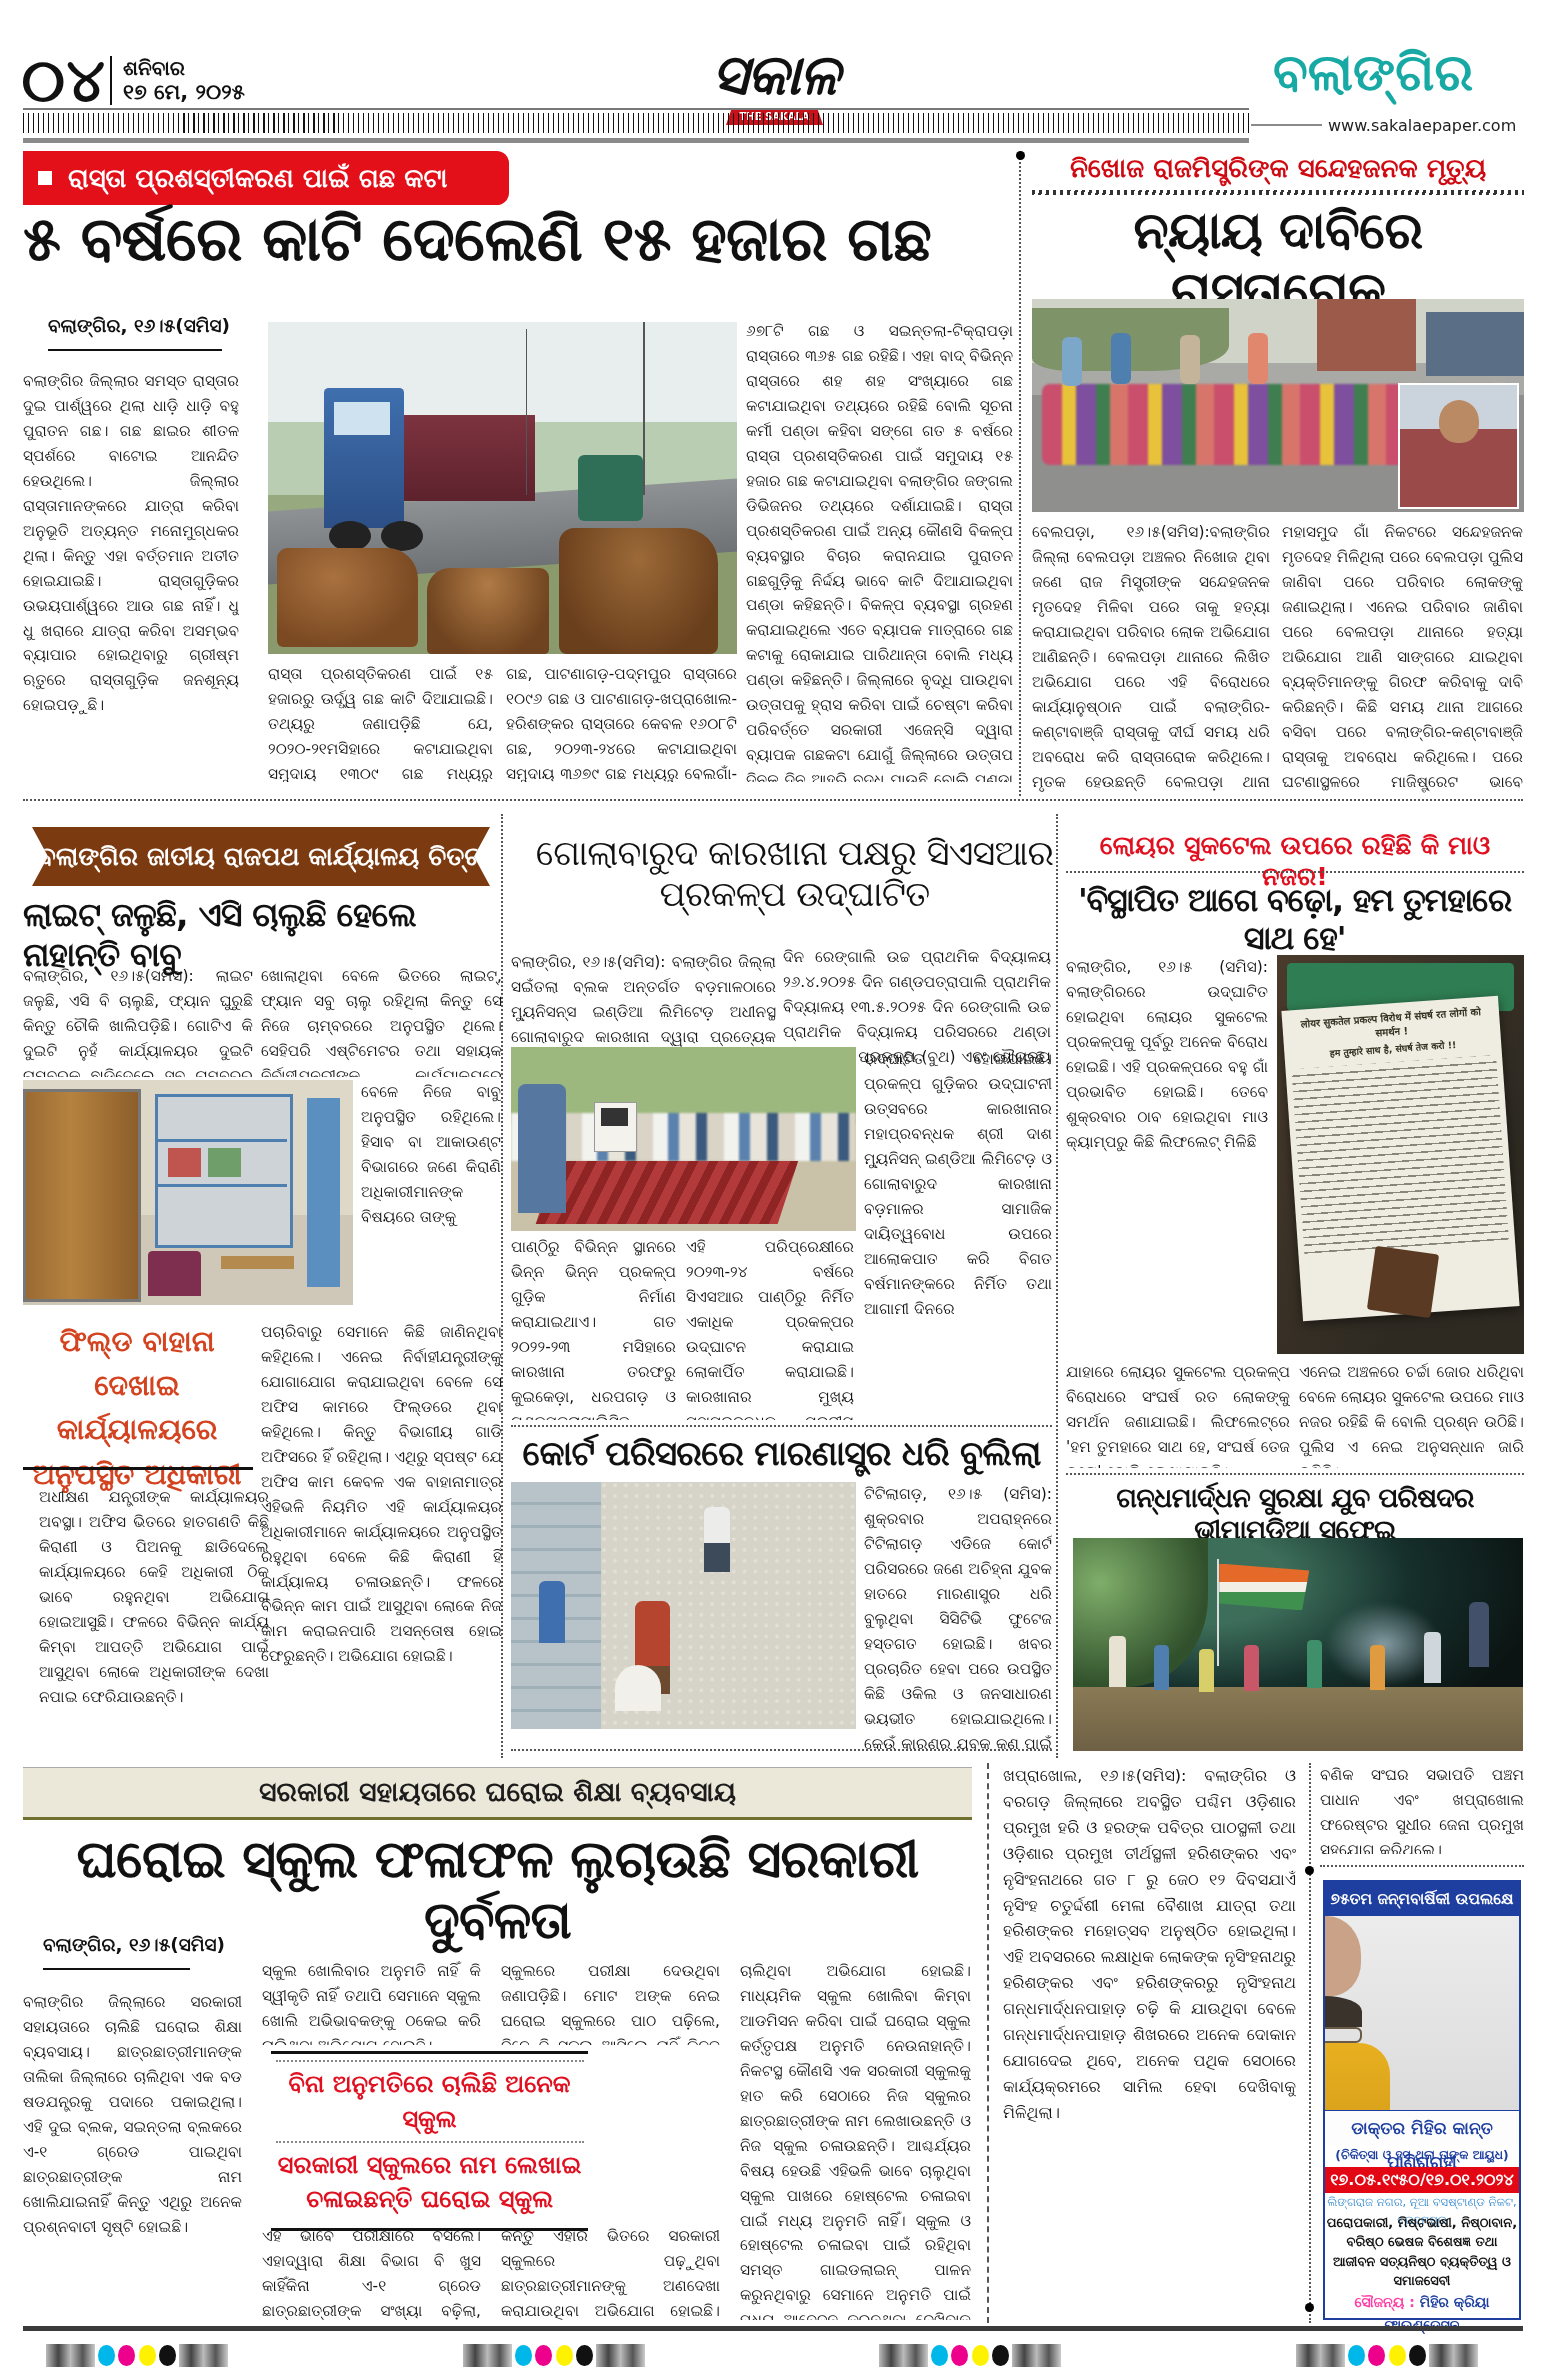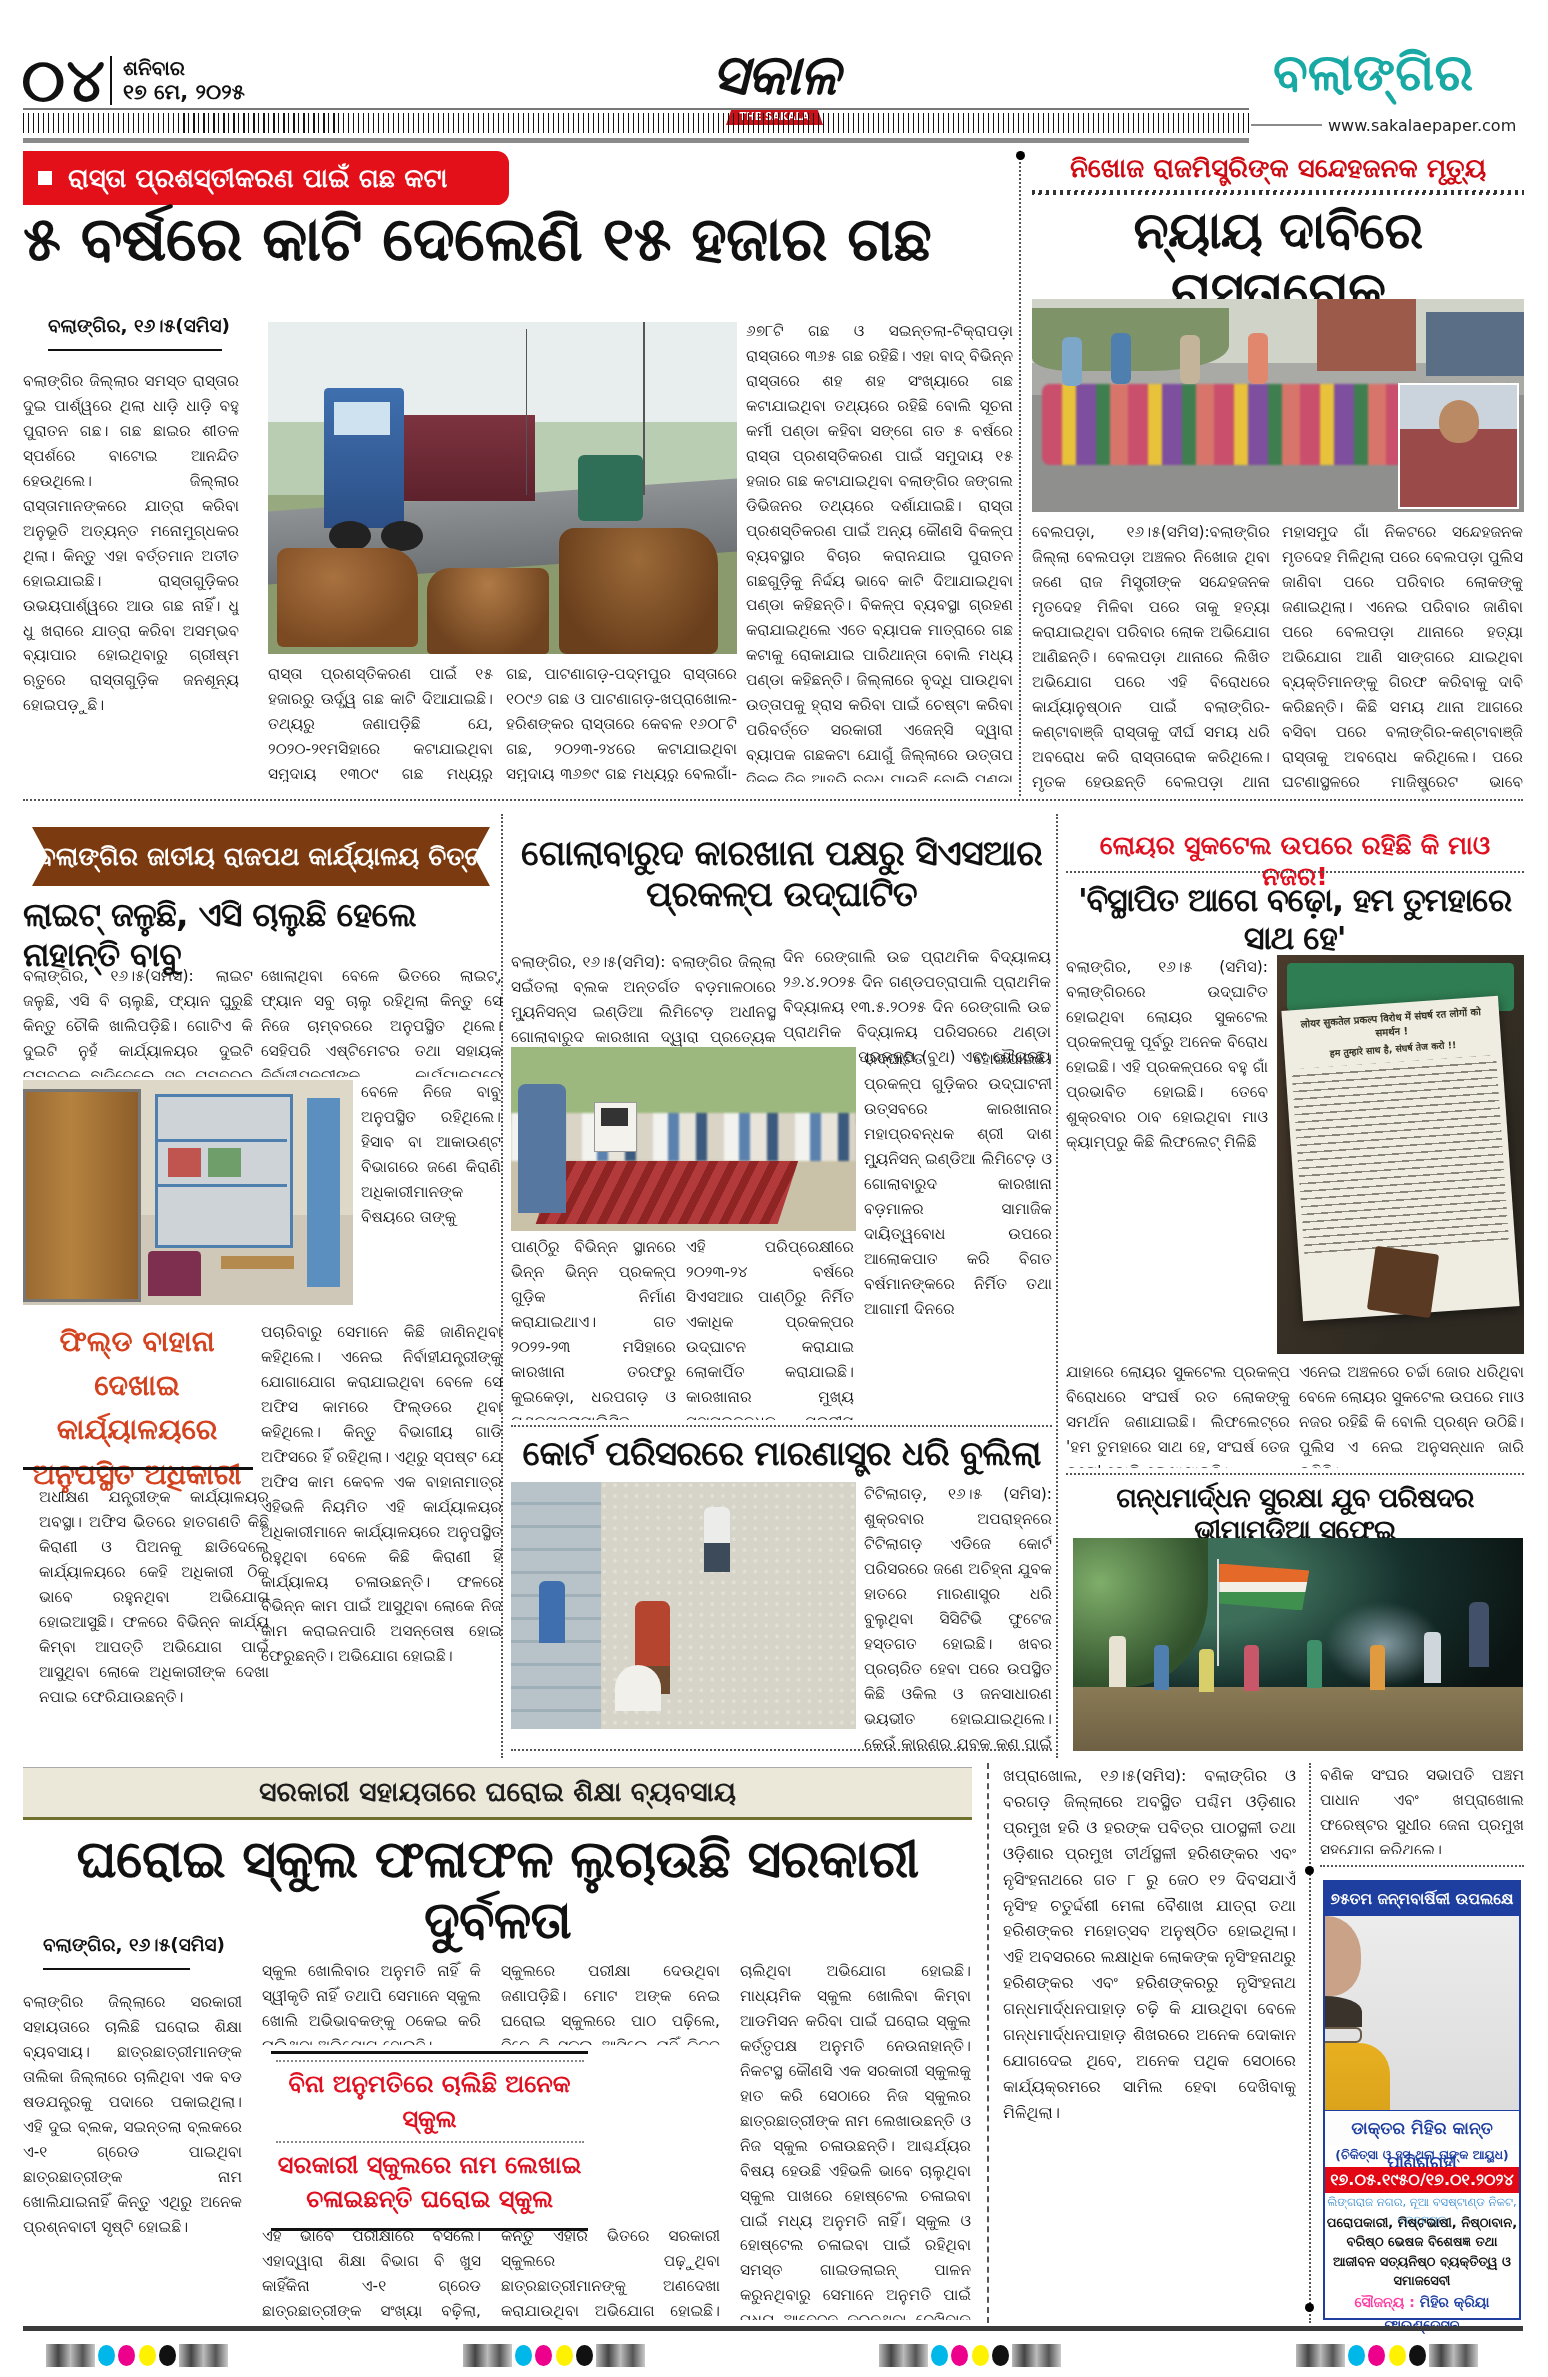--- a/index.html
+++ b/index.html
@@ -38,21 +38,21 @@
   
   .kickerB{left:1032px;top:153px;width:492px;text-align:center;font-size:26px;font-weight:800;color:#cf0a12;}
   .wavy{height:5.4px;background:repeating-linear-gradient(100deg,#333 0 3.1px,transparent 3.1px 7px);}
   .headlineB{left:1032px;top:201px;width:492px;text-align:center;font-size:51px;font-weight:800;letter-spacing:-0.8px;}
   
   .ribbonC{left:32px;top:827px;width:458px;height:59px;background:#7c3a10;color:#fff;text-align:center;
      font-size:25.4px;font-weight:700;line-height:59px;clip-path:polygon(0 0,100% 0,96.5% 50%,100% 100%,0 100%,3.5% 50%);}
   .headlineC{left:23px;top:895px;width:478px;font-size:33px;font-weight:800;letter-spacing:-0.8px;}
   .subheadC{left:23px;top:1320px;width:228px;text-align:center;font-size:28.5px;font-weight:800;color:#d4431f;line-height:1.55;}
   
-  .headlineD{left:511px;top:833px;width:541px;text-align:center;font-size:35px;font-weight:700;letter-spacing:-0.8px;}
+  .headlineD{left:524px;top:833px;width:541px;text-align:center;font-size:35px;font-weight:400;letter-spacing:-0.8px;}
   .headlineH{left:511px;top:1433px;width:541px;text-align:center;font-size:34px;font-weight:800;letter-spacing:-0.8px;}
   
   .kickerE{left:1066px;top:830px;width:458px;text-align:center;font-size:25.4px;font-weight:800;color:#e01020;}
   .hdotE{left:1066px;top:871px;width:458px;border-top:2.3px dotted #555;}
   .headlineE{left:1063px;top:881px;width:463px;text-align:center;font-size:32px;font-weight:800;letter-spacing:-1.2px;}
   .headlineF{left:1066px;top:1482px;width:458px;text-align:center;font-size:27px;font-weight:800;letter-spacing:-0.8px;}
   
   .bannerG{left:23px;top:1767px;width:949px;height:49px;background:#ece8d9;border-top:1.5px solid #aaa;
      border-bottom:3.9px solid #70712f;text-align:center;font-size:27px;font-weight:700;line-height:48px;color:#1c1c1c;}
   .headlineG{left:23px;top:1829px;width:949px;text-align:center;font-size:52px;font-weight:800;letter-spacing:-0.8px;}

